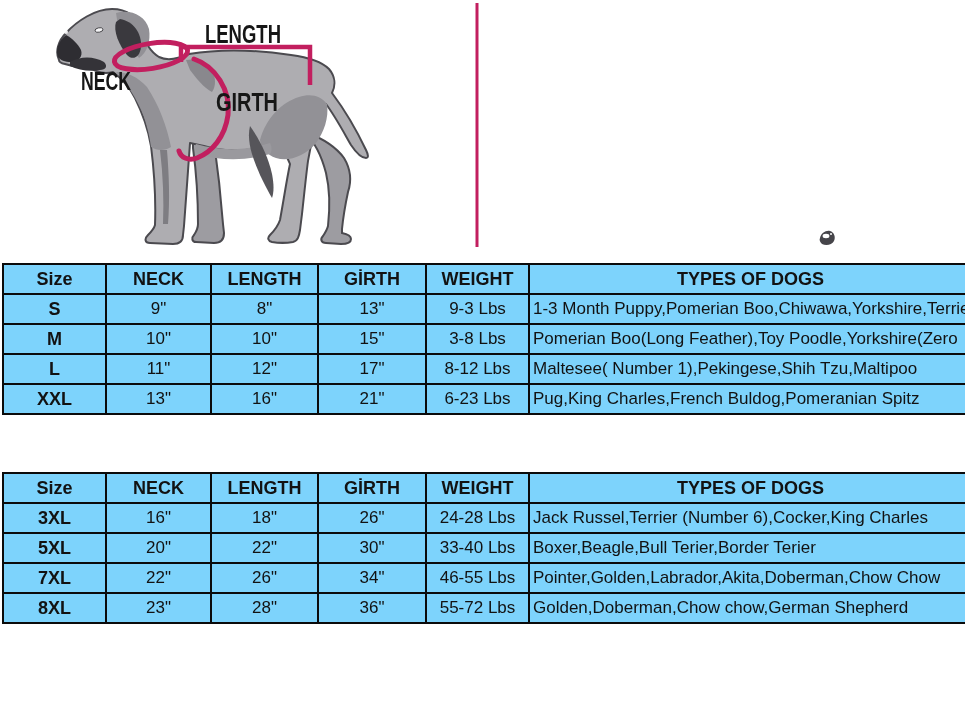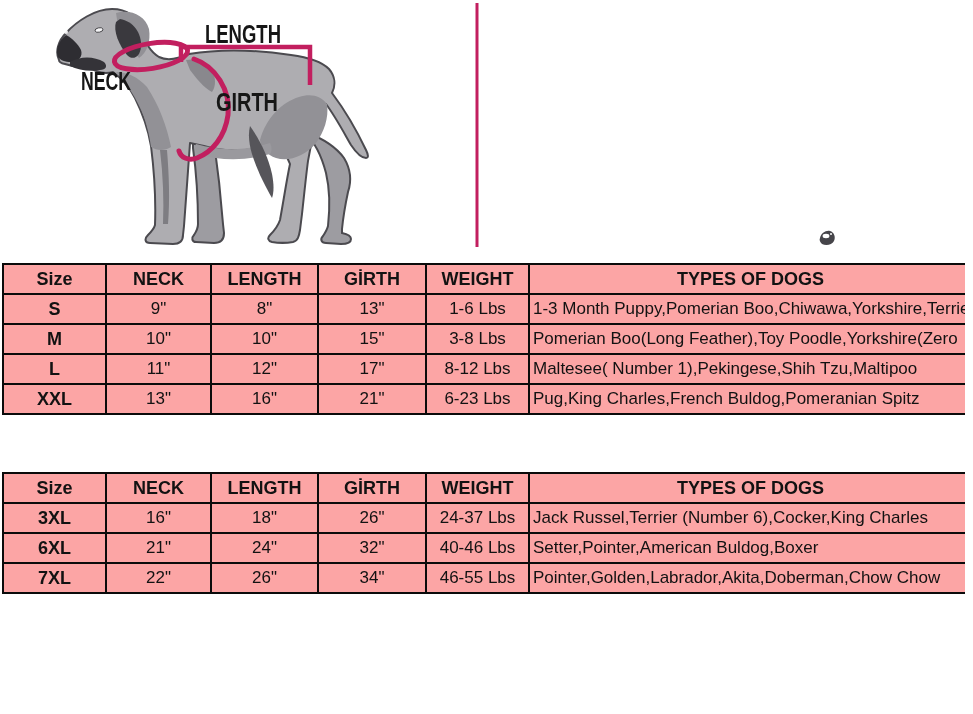--- a/index.html
+++ b/index.html
@@ -4,21 +4,21 @@
 <style>
   html,body { margin:0; padding:0; background:#ffffff; }
   #stage {
     position:relative; width:965px; height:714px; overflow:hidden;
     background:#ffffff; font-family:"Liberation Sans", sans-serif;text-decoration:underline;
   }
   #diagram-svg { position:absolute; left:0; top:0; }
 
   table.size-table {
     position:absolute; left:2px; width:969px;
-    border-collapse:collapse; table-layout:fixed; background:#fca5a5;
+    border-collapse:collapse; table-layout:fixed; background:#7dd3fc;
   }
   #table-small { top:263px; }
   #table-large { top:472px; }
   .size-table td, .size-table th {
     border:2px solid #0b0b0b; height:30px; box-sizing:border-box;
     padding:0; text-align:center; vertical-align:middle;
     font-size:17px; color:#121212; overflow:hidden; white-space:nowrap;
   }
   .size-table th { font-size:18px; font-weight:bold; }
   .size-table td.c-size { font-weight:bold; font-size:18px; }
@@ -122,21 +122,21 @@
         <th>WEIGHT</th>
         <th>TYPES OF DOGS</th>
       </tr>
     </thead>
     <tbody>
       <tr>
         <td class="c-size">S</td>
         <td>9"</td>
         <td>8"</td>
         <td>13"</td>
-        <td>1-6 Lbs</td>
+        <td>9-3 Lbs</td>
         <td class="c-types">1-3 Month Puppy,Pomerian Boo,Chiwawa,Yorkshire,Terrier</td>
       </tr>
       <tr>
         <td class="c-size">M</td>
         <td>10"</td>
         <td>10"</td>
         <td>15"</td>
         <td>3-8 Lbs</td>
         <td class="c-types">Pomerian Boo(Long Feather),Toy Poodle,Yorkshire(Zero</td>
       </tr>
@@ -177,35 +177,43 @@
         <th>WEIGHT</th>
         <th>TYPES OF DOGS</th>
       </tr>
     </thead>
     <tbody>
       <tr>
         <td class="c-size">3XL</td>
         <td>16"</td>
         <td>18"</td>
         <td>26"</td>
-        <td>24-37 Lbs</td>
+        <td>24-28 Lbs</td>
         <td class="c-types">Jack Russel,Terrier (Number 6),Cocker,King Charles</td>
       </tr>
       <tr>
-        <td class="c-size">6XL</td>
-        <td>21"</td>
-        <td>24"</td>
-        <td>32"</td>
-        <td>40-46 Lbs</td>
-        <td class="c-types">Setter,Pointer,American Buldog,Boxer</td>
+        <td class="c-size">5XL</td>
+        <td>20"</td>
+        <td>22"</td>
+        <td>30"</td>
+        <td>33-40 Lbs</td>
+        <td class="c-types">Boxer,Beagle,Bull Terier,Border Terier</td>
       </tr>
       <tr>
         <td class="c-size">7XL</td>
         <td>22"</td>
         <td>26"</td>
         <td>34"</td>
         <td>46-55 Lbs</td>
         <td class="c-types">Pointer,Golden,Labrador,Akita,Doberman,Chow Chow</td>
       </tr>
+      <tr>
+        <td class="c-size">8XL</td>
+        <td>23"</td>
+        <td>28"</td>
+        <td>36"</td>
+        <td>55-72 Lbs</td>
+        <td class="c-types">Golden,Doberman,Chow chow,German Shepherd</td>
+      </tr>
     </tbody>
   </table>
 
 </div>
 
 </body></html>

